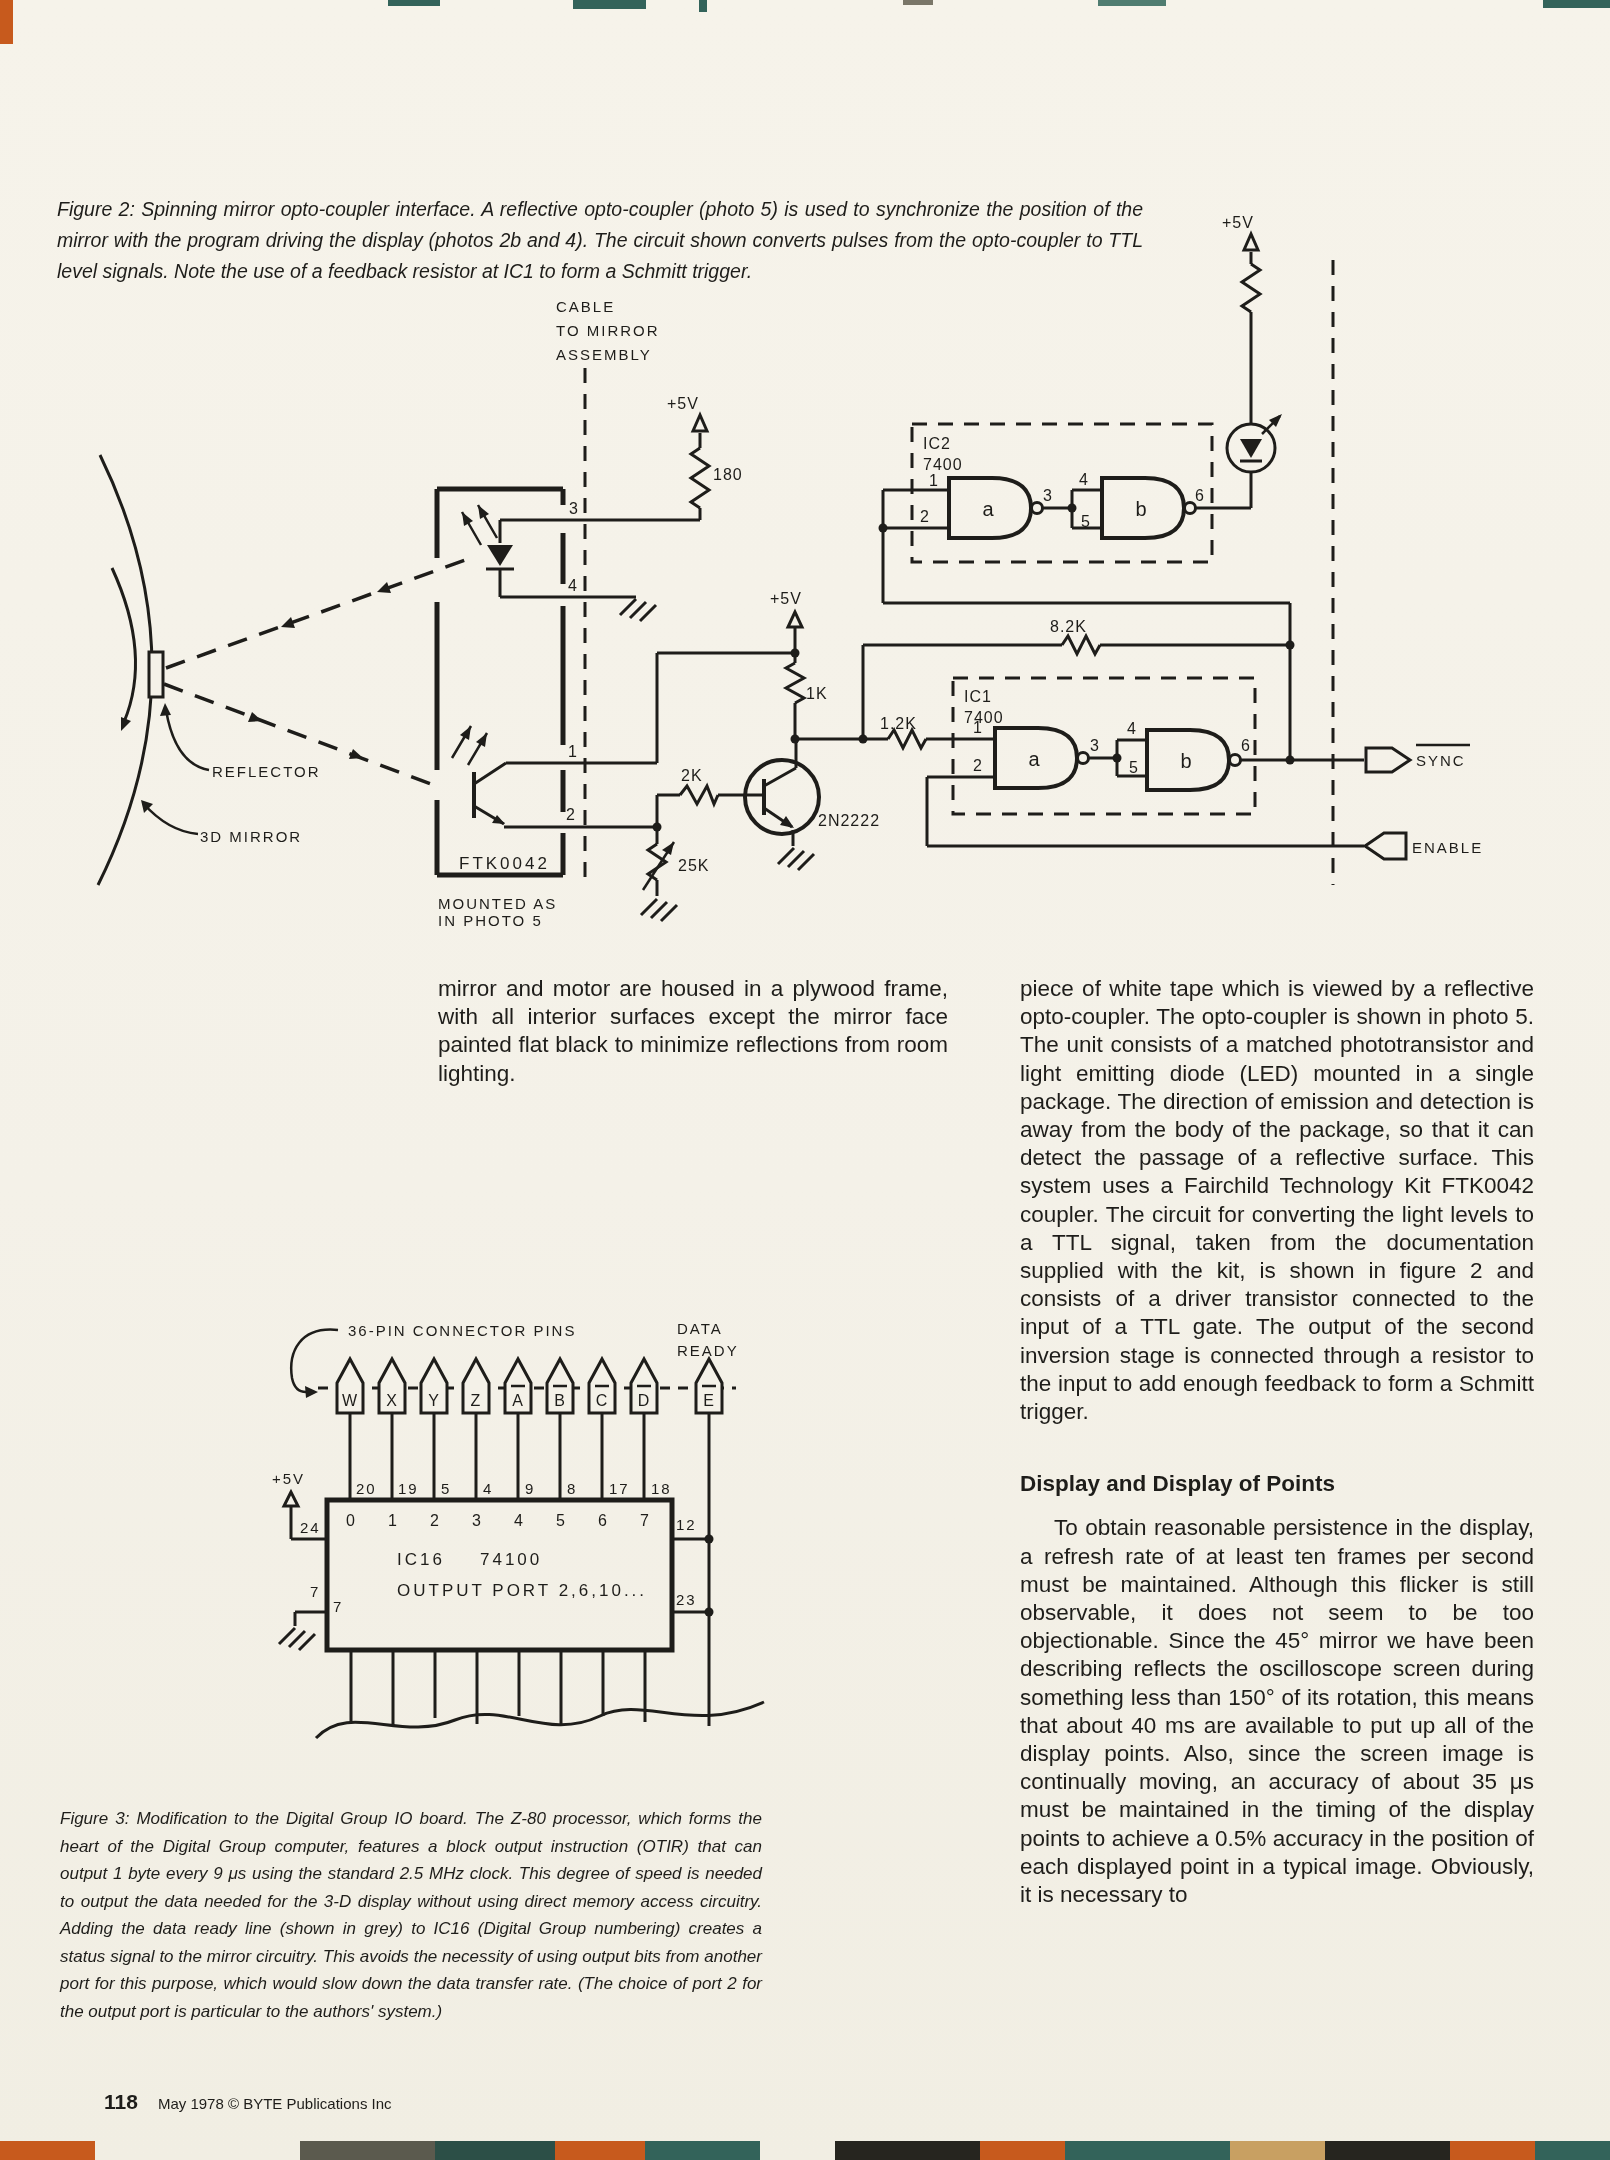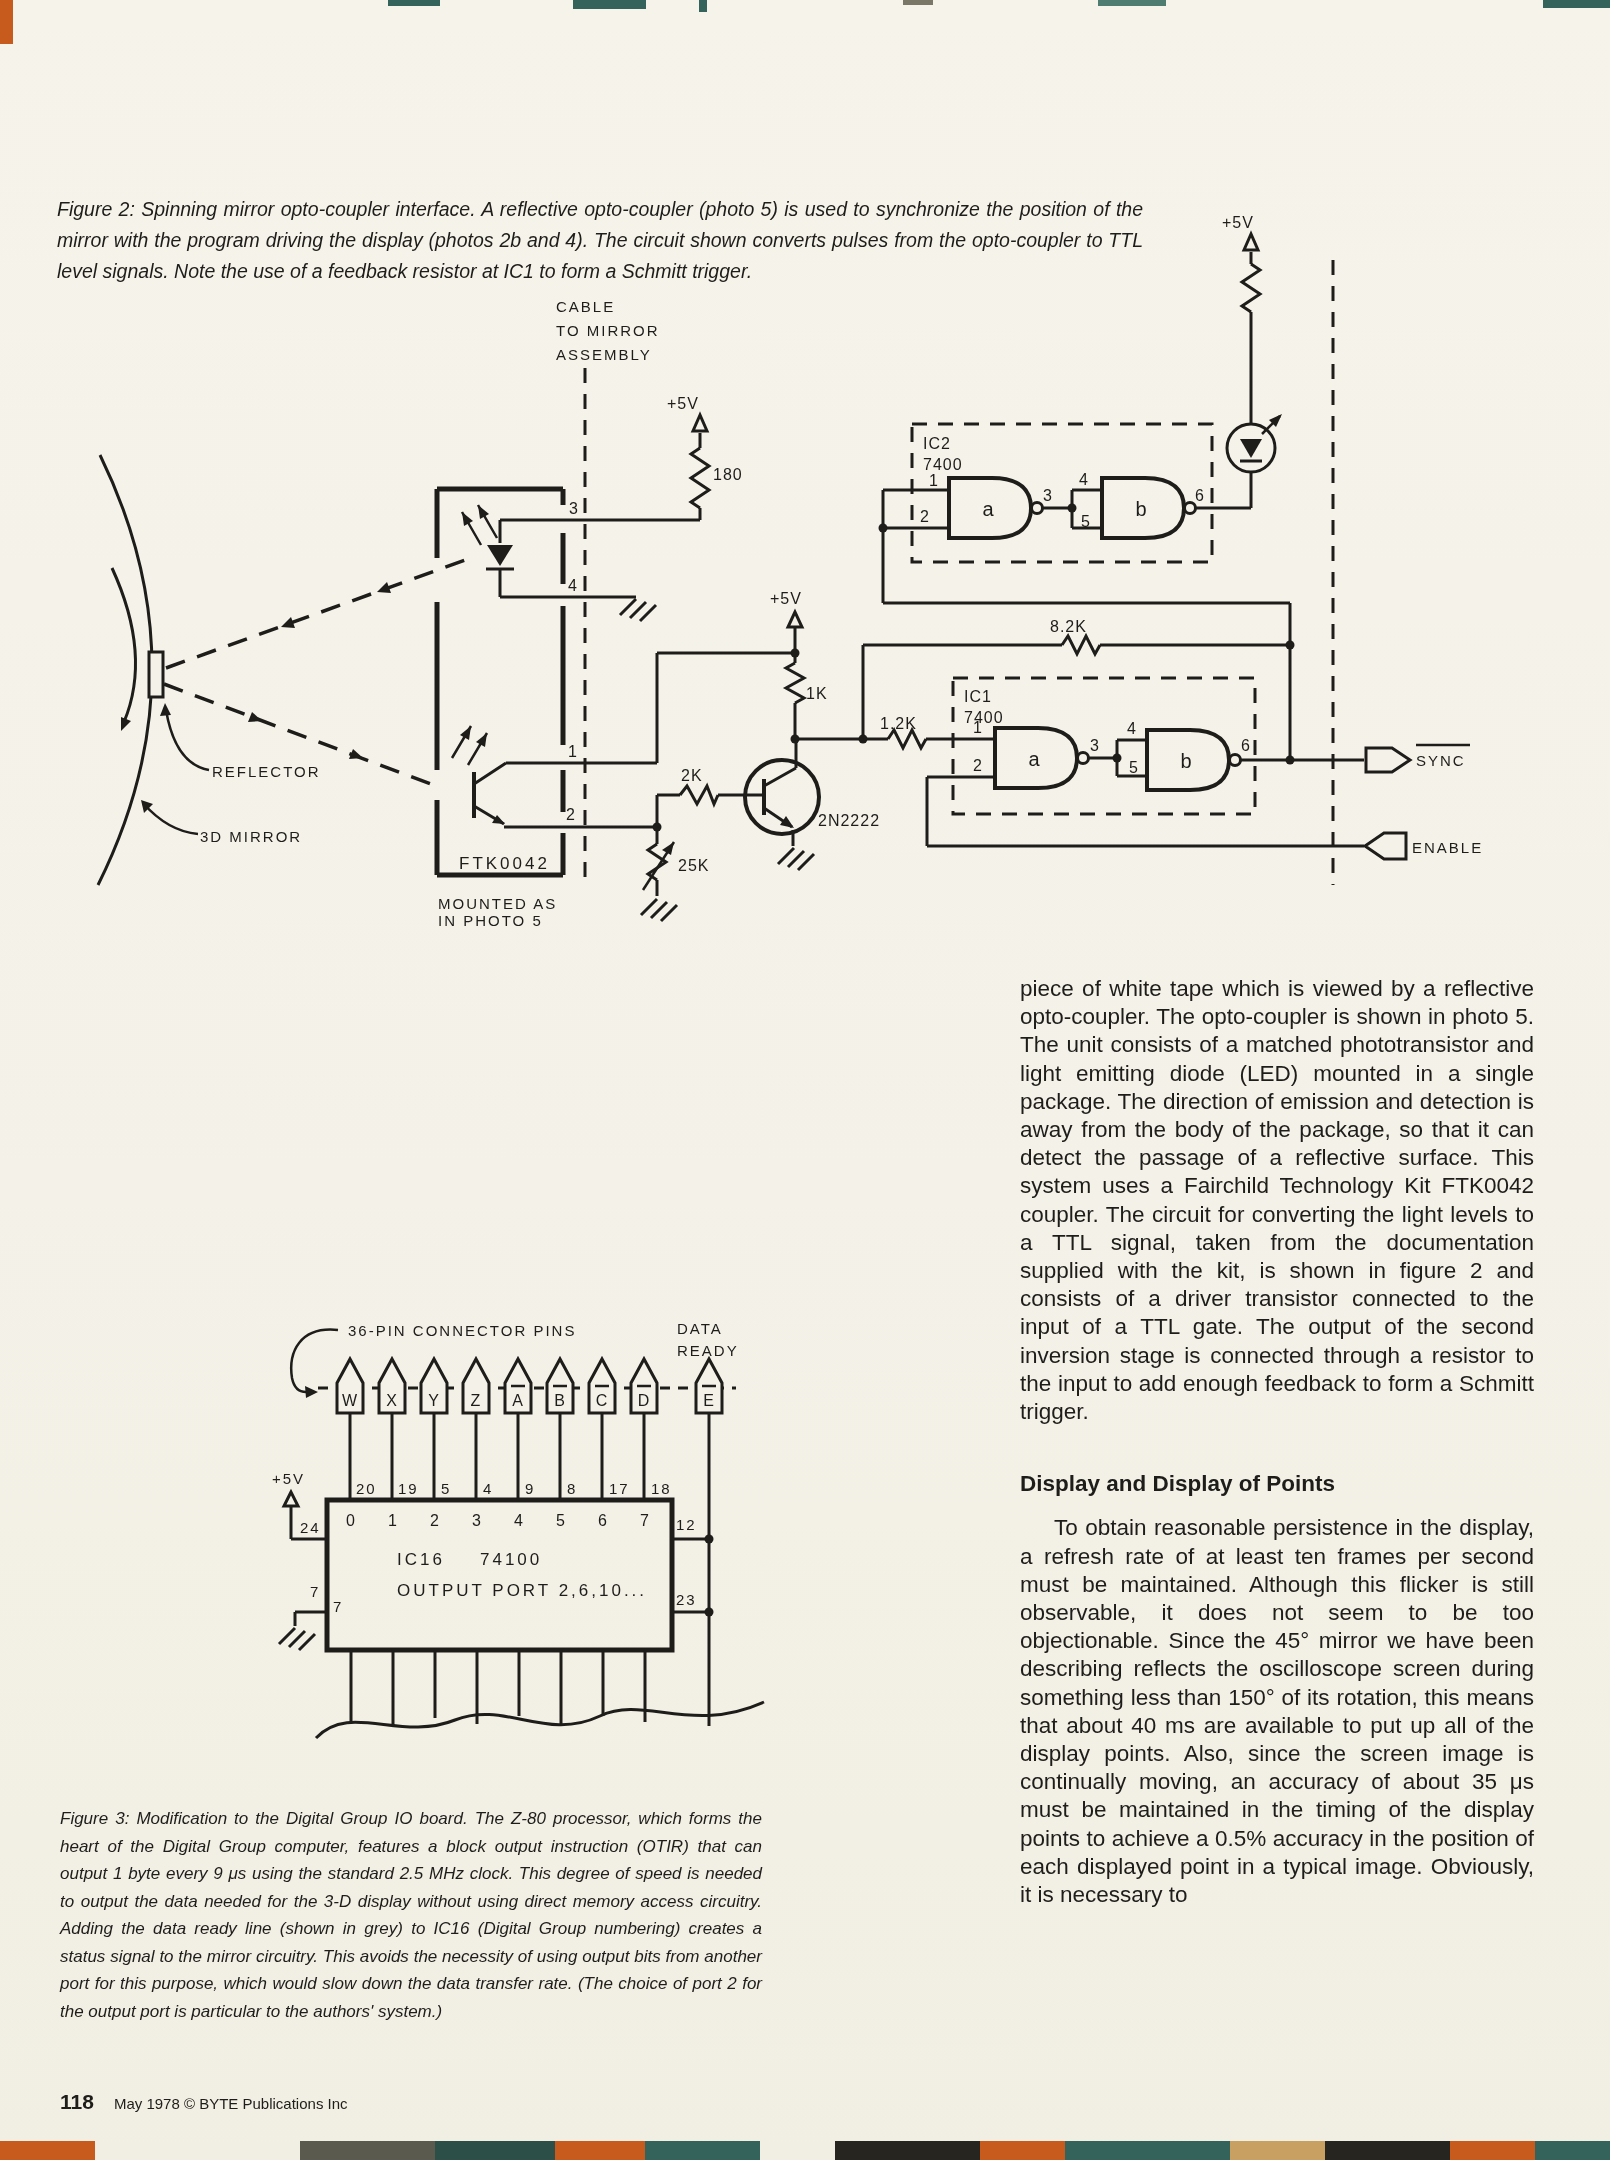--- a/index.html
+++ b/index.html
@@ -12,21 +12,21 @@
   .col{position:absolute;top:975px;text-align:justify;font-size:22.5px;line-height:28.2px;}
   #colB{left:438px;width:510px;}
   #colC{left:1020px;width:514px;}
   .col p{margin:0;}
   .indent{text-indent:34px;}
   #colC h3{font-size:22.5px;margin:44px 0 16px 0;font-weight:bold;}
   svg{position:absolute;}
   #fig2{left:0;top:195px;}
   #fig3{left:240px;top:1300px;}
   .footer{position:absolute;left:60px;top:2090px;display:flex;align-items:baseline;gap:20px;}
-  .footer .pg{font-weight:bold;font-size:21px;}
+  .footer .pg{font-weight:bold;font-size:21px;margin-left:44px;}
   .footer .credit{font-size:15px;}
   svg text{font-family:"Liberation Sans",sans-serif;fill:#1e1d1a;}
   .lbl{font-size:15px;letter-spacing:2px;}
   .num{font-size:16px;letter-spacing:1px;}
   .big{font-size:17px;letter-spacing:3px;}
   .gl{font-size:20px;}
   .ctr{text-anchor:middle;}
   .w{fill:none;stroke:#1e1d1a;stroke-width:3;}
   .w2{fill:none;stroke:#1e1d1a;stroke-width:2.5;}
   .w4{fill:none;stroke:#1e1d1a;stroke-width:4;}
@@ -251,20 +251,21 @@
       <circle class="dot" cx="657" cy="827" r="4.5"></circle>
       <circle class="dot" cx="883" cy="528" r="4.5"></circle>
       <circle class="dot" cx="1072" cy="508" r="4.5"></circle>
       <circle class="dot" cx="1117" cy="758" r="4.5"></circle>
       <circle class="dot" cx="1290" cy="645" r="4.5"></circle>
       <circle class="dot" cx="1290" cy="760" r="4.5"></circle>
     </g>
   </svg>
 
   <div class="col" id="colB">
+    <p>mirror and motor are housed in a plywood frame, with all interior surfaces except the mirror face painted flat black to minimize reflections from room lighting.</p>
   </div>
   <div class="col" id="colC">
     <p>piece of white tape which is viewed by a reflective opto-coupler. The opto-coupler is shown in photo 5. The unit consists of a matched phototransistor and light emitting diode (LED) mounted in a single package. The direction of emission and detection is away from the body of the package, so that it can detect the passage of a reflective surface. This system uses a Fairchild Technology Kit FTK0042 coupler. The circuit for converting the light levels to a TTL signal, taken from the documentation supplied with the kit, is shown in figure 2 and consists of a driver transistor connected to the input of a TTL gate. The output of the second inversion stage is connected through a resistor to the input to add enough feedback to form a Schmitt trigger.</p>
     <h3>Display and Display of Points</h3>
     <p class="indent">To obtain reasonable persistence in the display, a refresh rate of at least ten frames per second must be maintained. Although this flicker is still observable, it does not seem to be too objectionable. Since the 45° mirror we have been describing reflects the oscilloscope screen during something less than 150° of its rotation, this means that about 40 ms are available to put up all of the display points. Also, since the screen image is continually moving, an accuracy of about 35 μs must be maintained in the timing of the display points to achieve a 0.5% accuracy in the position of each displayed point in a typical image. Obviously, it is necessary to</p>
   </div>
 
   <svg id="fig3" width="560" height="470" viewBox="240 1300 560 470">
     <text class="lbl" x="348" y="1336">36-PIN CONNECTOR PINS</text>
     <path class="w2" d="M338,1330 C300,1326 288,1352 292,1378 C294,1388 299,1392 306,1392" fill="none"></path>

